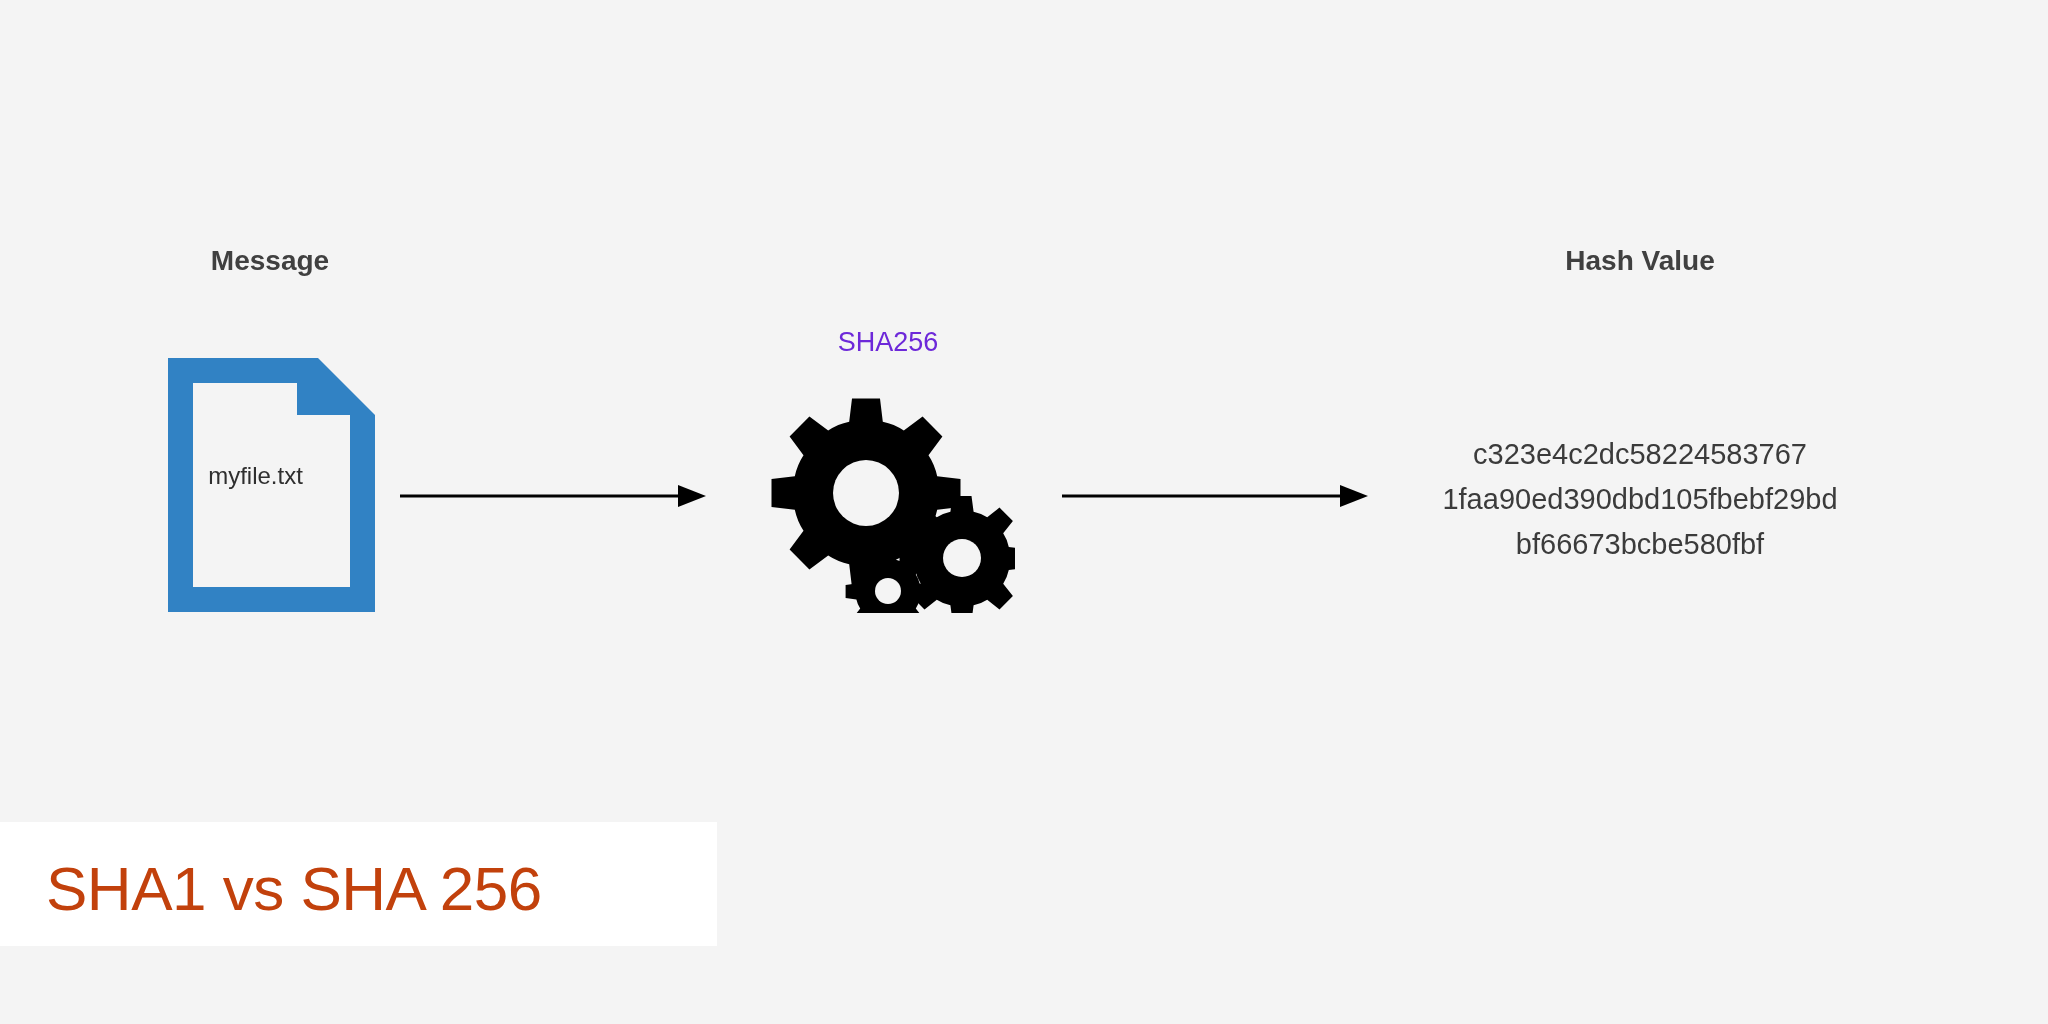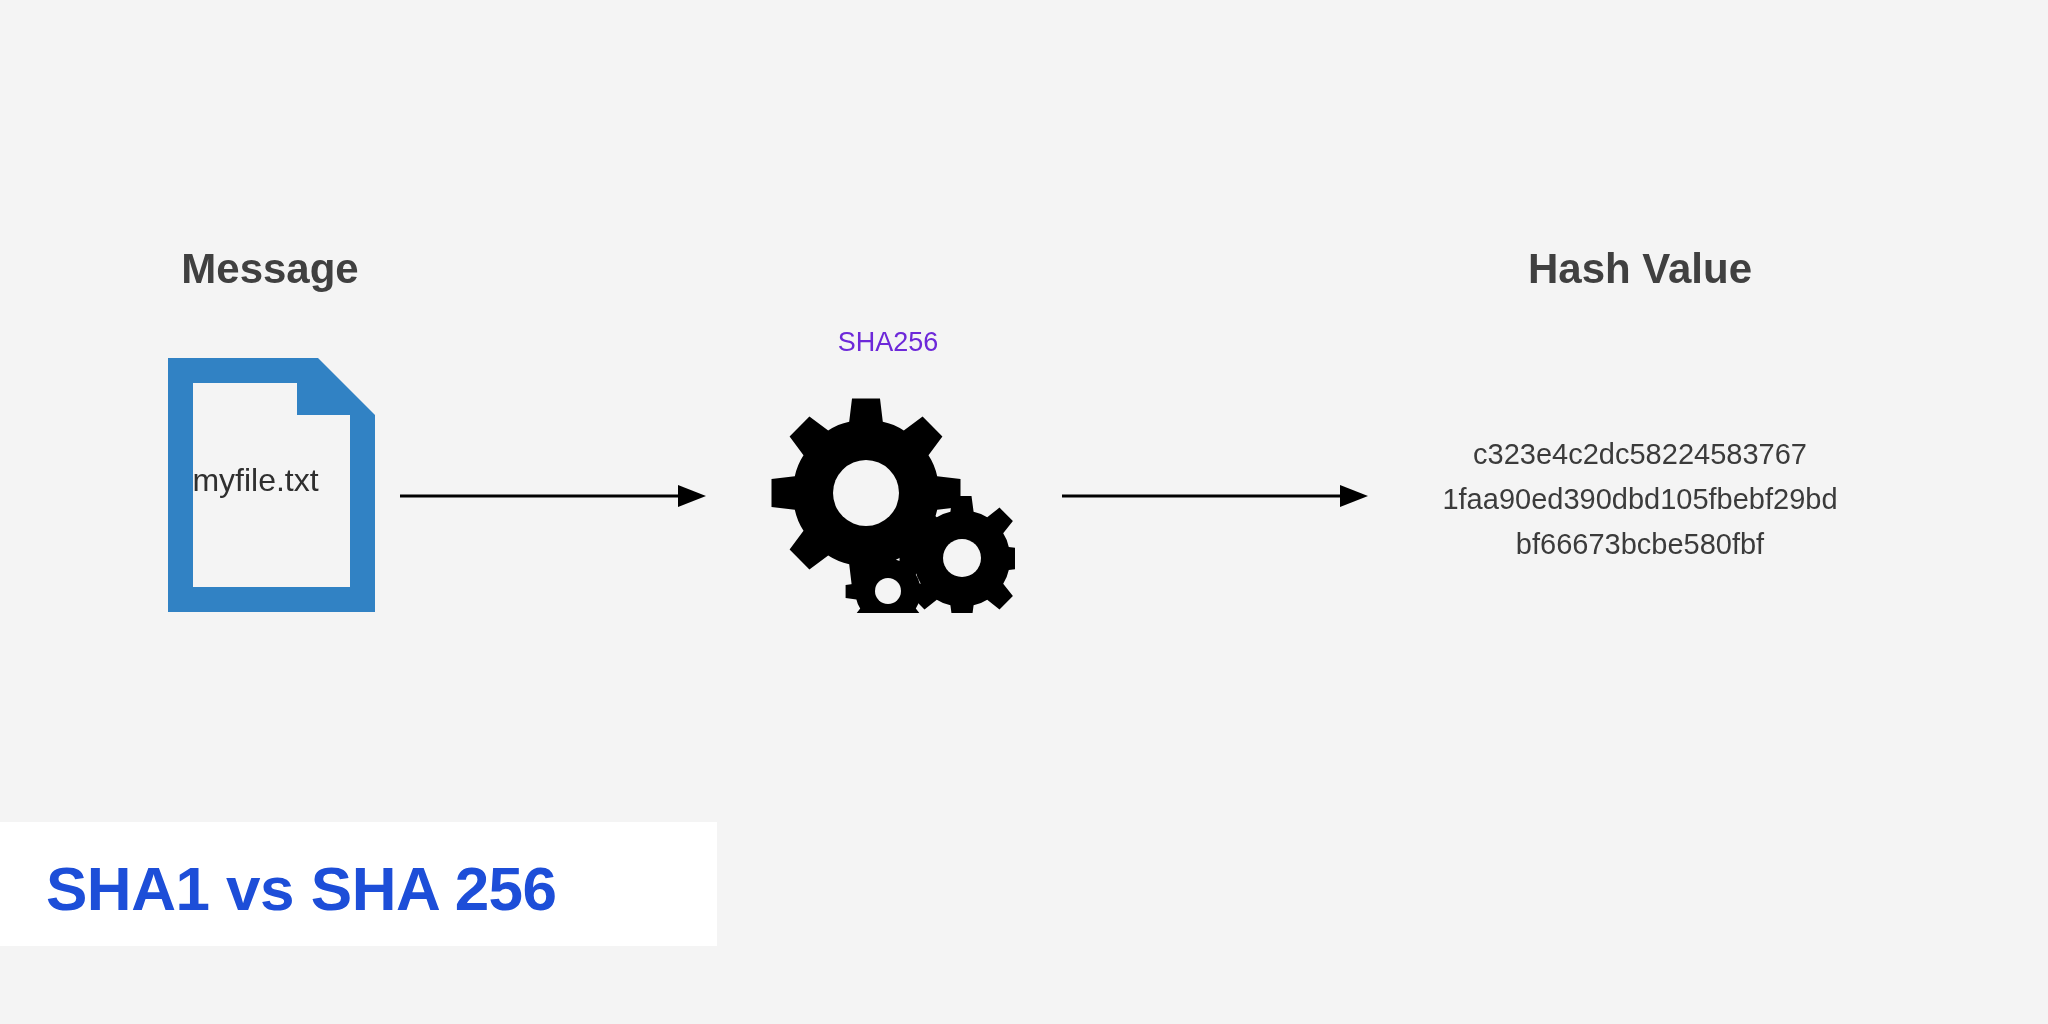--- a/index.html
+++ b/index.html
@@ -17,21 +17,21 @@
   .stage {
     position: absolute;
     left: 0; top: 0;
     width: 2048px;
     height: 1024px;
   }
 
   
   .col-title {
     position: absolute;
-    font-size: 42px;
+    font-size: 28px;
     font-weight: bold;
     color: #404040;
     letter-spacing: 0px;
     white-space: nowrap;
     transform: translateX(-50%);
   }
   #title-message  { left: 270px;  top: 245px; }
   #title-algo     { left: 888px;  top: 245px; }
   #title-hashval  { left: 1640px; top: 245px; }
 
@@ -53,21 +53,21 @@
     width: 207px;
     height: 254px;
   }
   .file-icon svg { display: block; }
   .file-label {
     position: absolute;
     left: 168px;
     top: 462px;
     width: 175px;
     text-align: center;
-    font-size: 32px;
+    font-size: 24px;
     color: #2f2f2f;
     white-space: nowrap;
   }
 
   
   .arrow {
     position: absolute;
     height: 40px;
   }
   #arrow-1 { left: 400px;  top: 476px; width: 306px; }
@@ -106,22 +106,22 @@
     top: 822px;
     width: 717px;
     height: 124px;
     background: #ffffff;
   }
   .banner-text {
     position: absolute;
     left: 46px;
     top: 853px;
     font-size: 62px;
-    font-weight: bold;
-    color: #1d4ed8;
+    font-weight: normal;
+    color: #c2410c;
     letter-spacing: -0.5px;
     white-space: nowrap;
   }
 </style>
 </head>
 <body>
 
 <div class="stage">
 
   <div class="col-title" id="title-message">Message</div>

